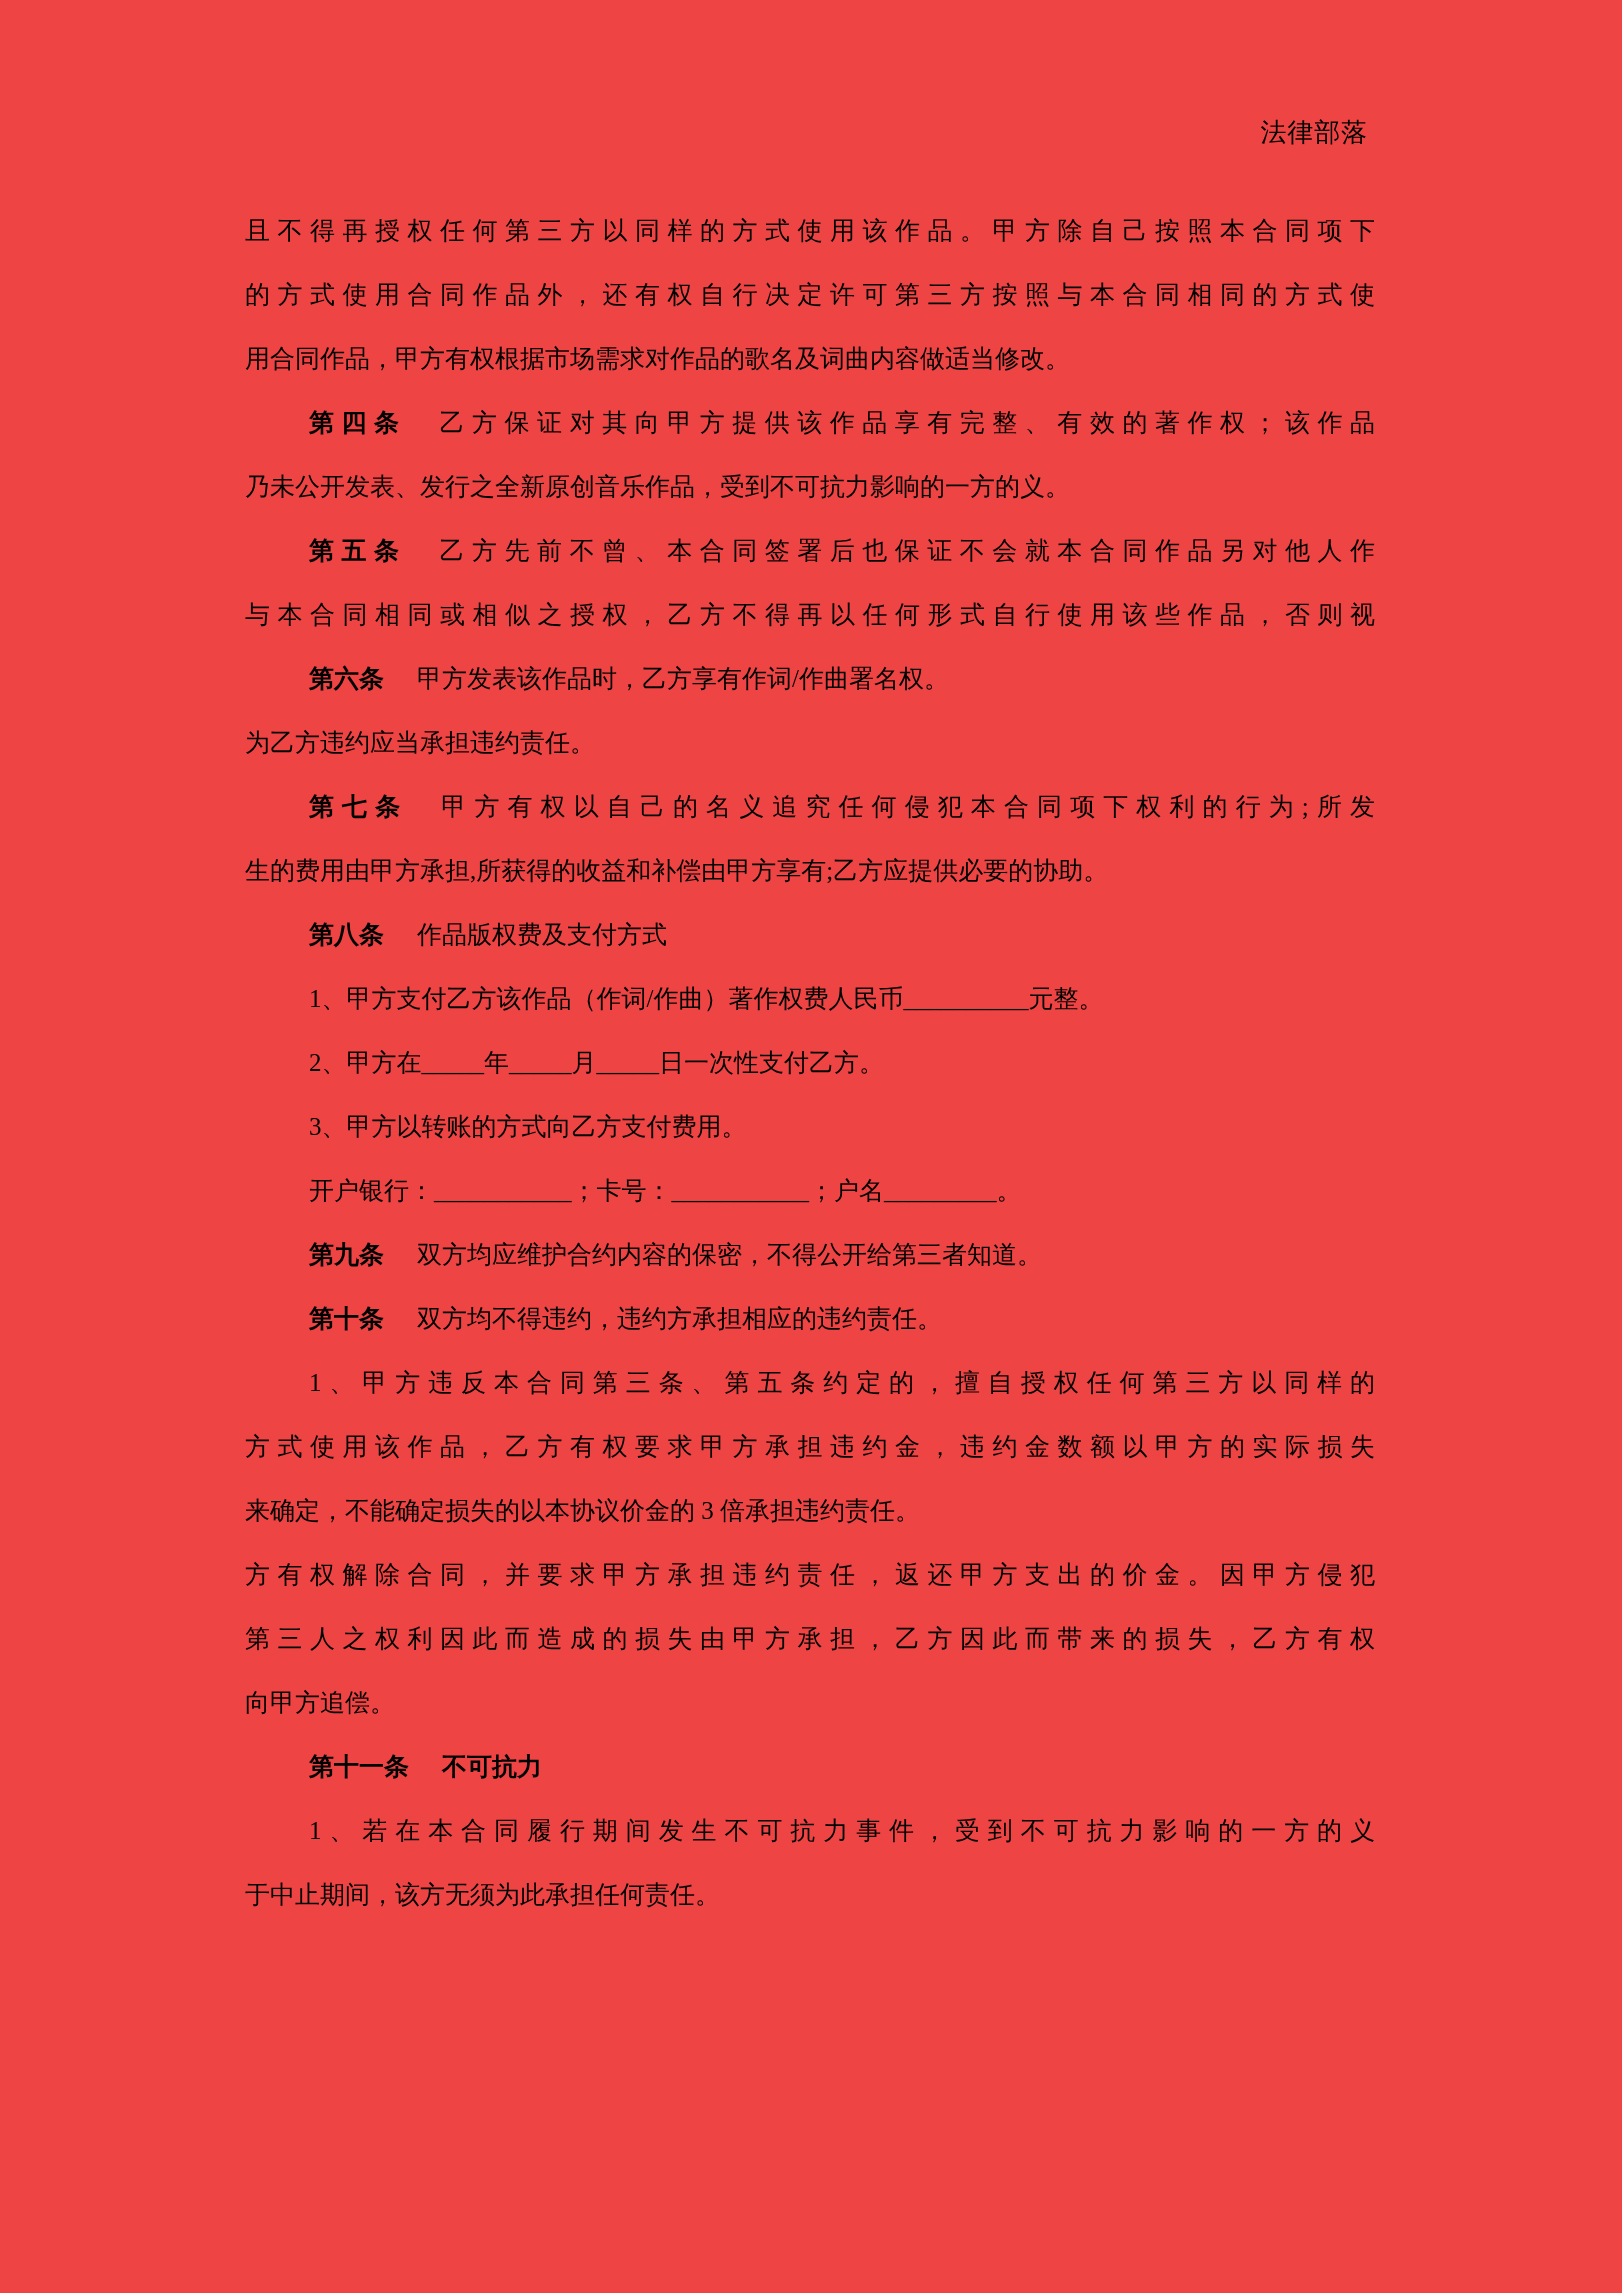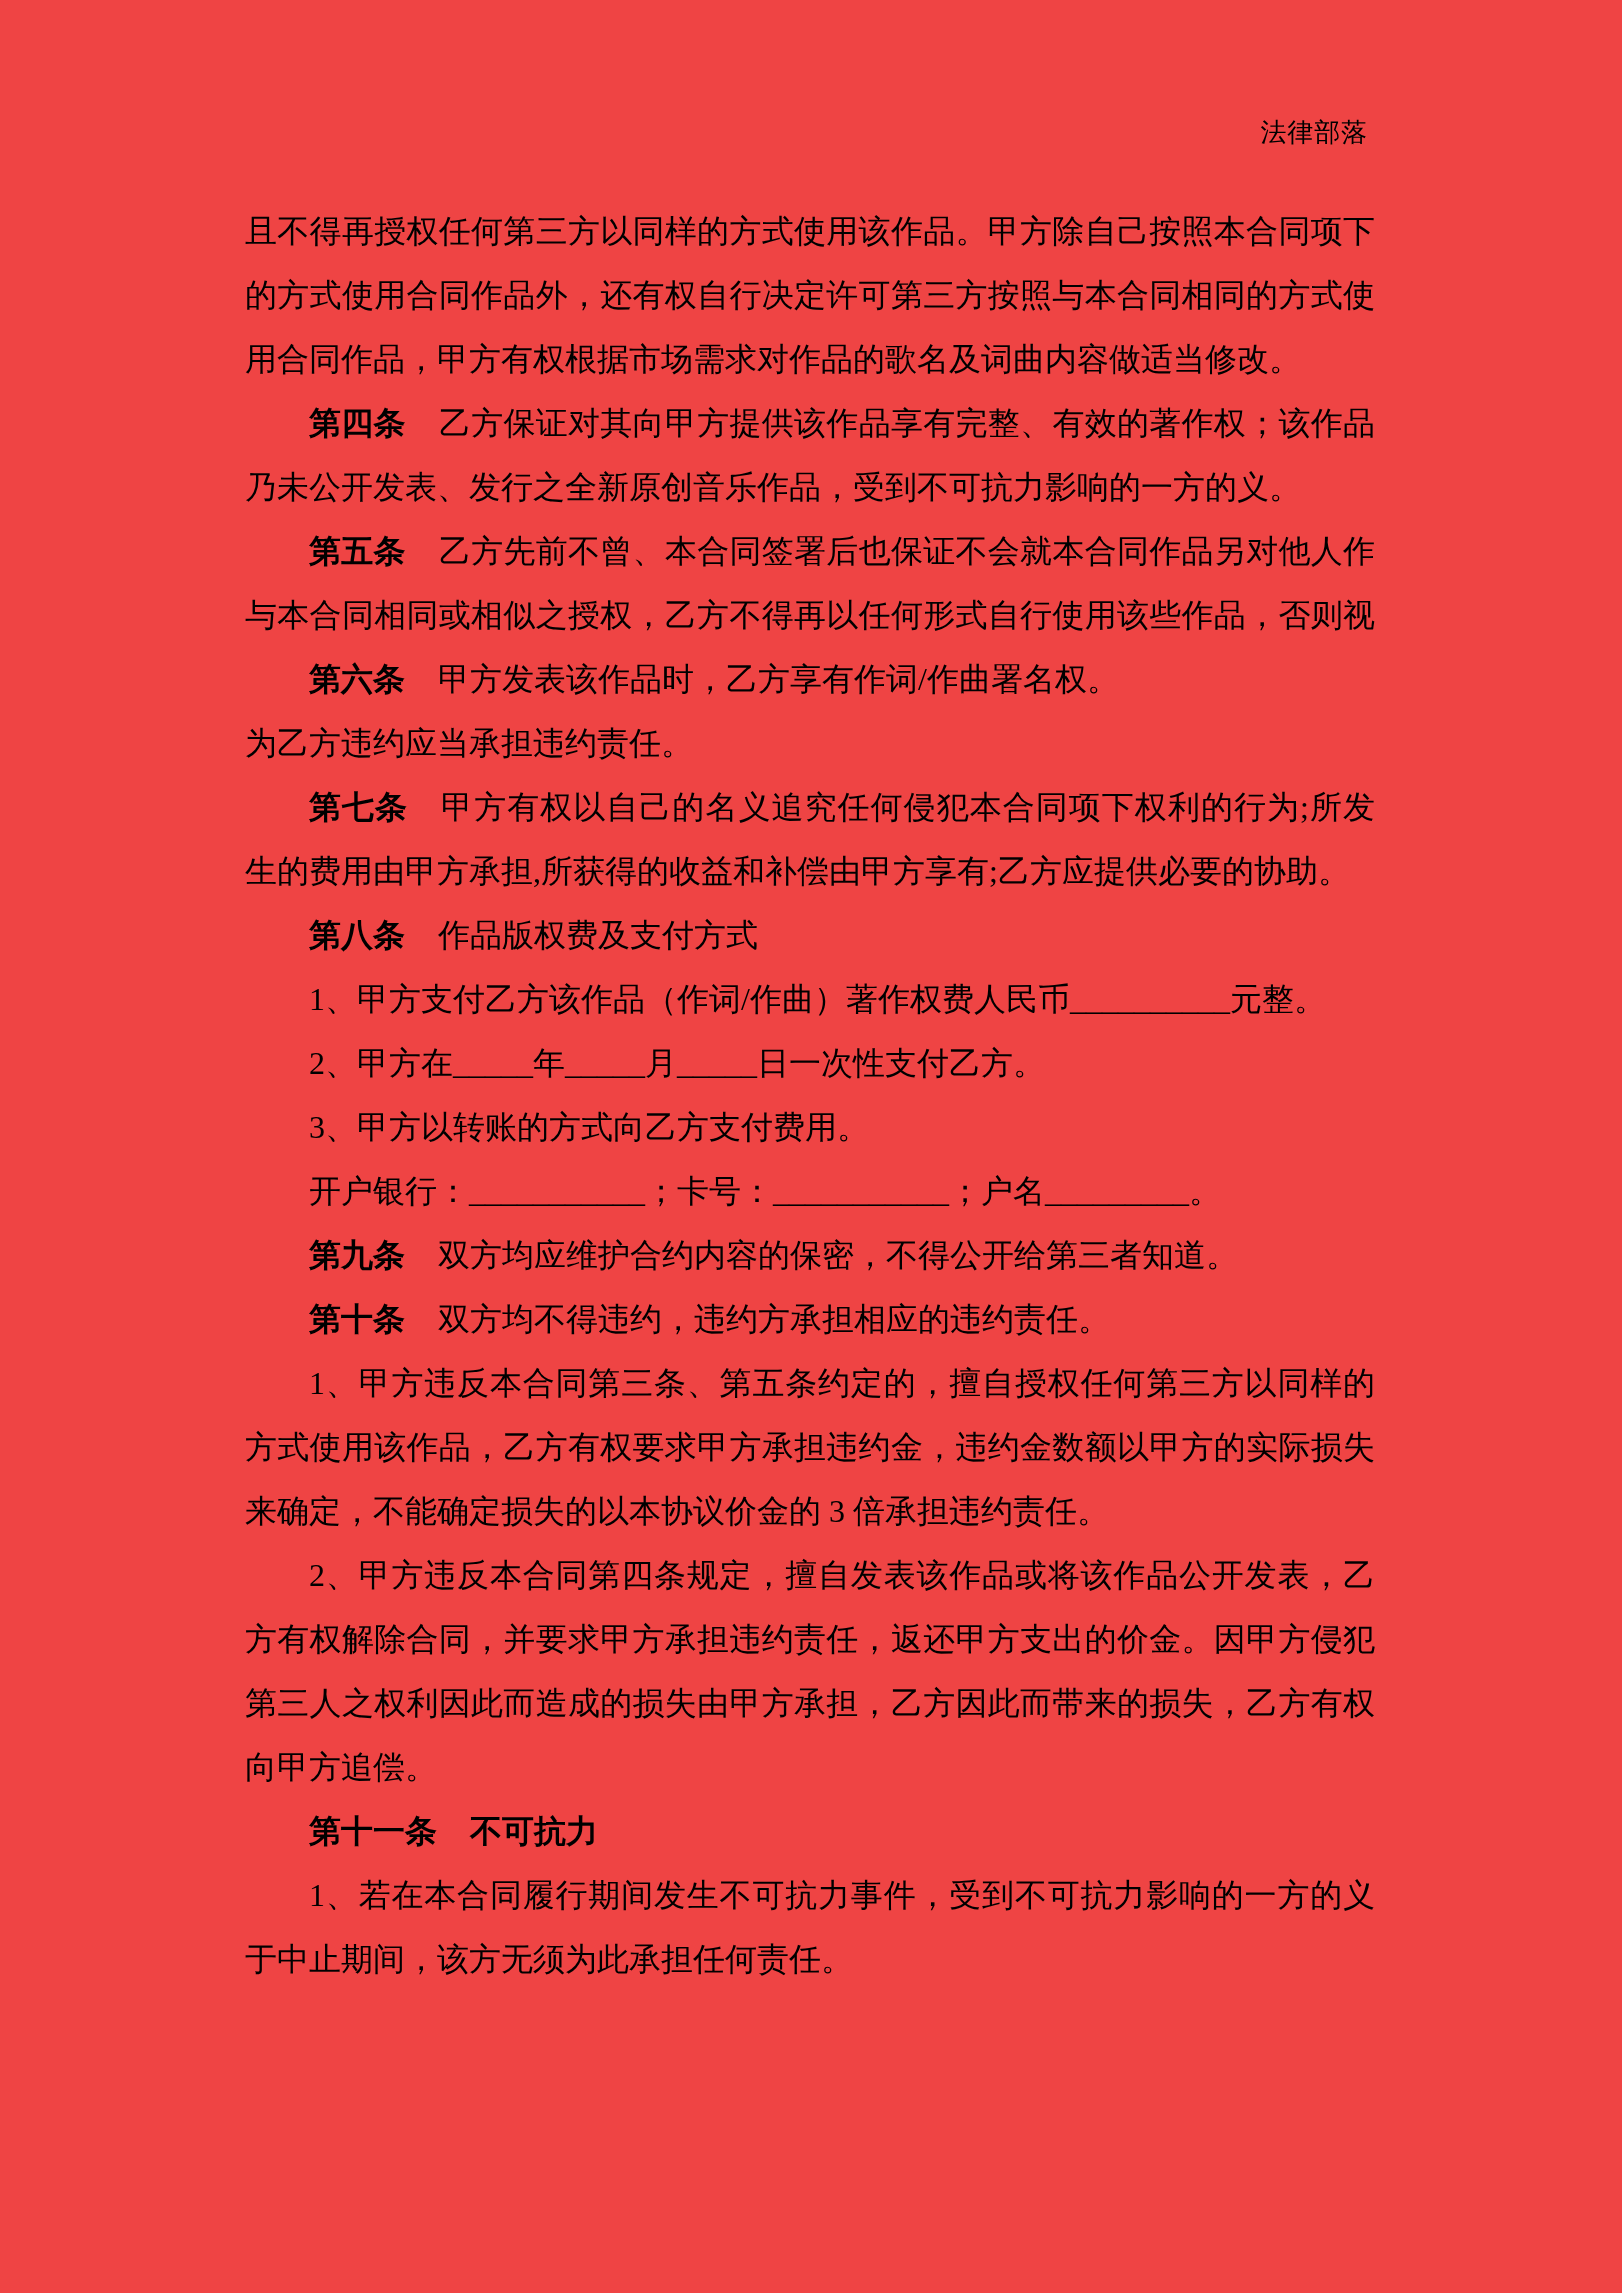--- a/index.html
+++ b/index.html
@@ -26,21 +26,21 @@
     color: #000000;
     font-family: "Liberation Sans", "DejaVu Sans", sans-serif;
   }
   .doc-body {
     position: absolute;
     left: 245px;
     top: 199px;
     width: 1130px;
   }
   .line {
-    font-size: 32px;
+    font-size: 25px;
     line-height: 64px;
     height: 64px;
     white-space: pre-wrap;
     text-align: justify;
     text-align-last: left;
     text-justify: inter-ideograph;
     color: #000000;
   }
   .line.fill {
     text-align-last: justify;
@@ -76,21 +76,20 @@
       <div class="line indent"><span class="lbl">第八条</span><span>作品版权费及支付方式</span></div>
       <div class="line indent"><span>1、甲方支付乙方该作品（作词/作曲）著作权费人民币__________元整。</span></div>
       <div class="line indent"><span>2、甲方在_____年_____月_____日一次性支付乙方。</span></div>
       <div class="line indent"><span>3、甲方以转账的方式向乙方支付费用。</span></div>
       <div class="line indent"><span>开户银行：___________；卡号：___________；户名_________。</span></div>
       <div class="line indent"><span class="lbl">第九条</span><span>双方均应维护合约内容的保密，不得公开给第三者知道。</span></div>
       <div class="line indent"><span class="lbl">第十条</span><span>双方均不得违约，违约方承担相应的违约责任。</span></div>
       <div class="line indent fill"><span>1、甲方违反本合同第三条、第五条约定的，擅自授权任何第三方以同样的</span></div>
       <div class="line fill"><span>方式使用该作品，乙方有权要求甲方承担违约金，违约金数额以甲方的实际损失</span></div>
       <div class="line"><span>来确定，不能确定损失的以本协议价金的 3 倍承担违约责任。</span></div>
-      <div class="line indent fill"><span>2、甲方违反本合同第四条规定，擅自发表该作品或将该作品公开发表，乙</span></div>
       <div class="line fill"><span>方有权解除合同，并要求甲方承担违约责任，返还甲方支出的价金。因甲方侵犯</span></div>
       <div class="line fill"><span>第三人之权利因此而造成的损失由甲方承担，乙方因此而带来的损失，乙方有权</span></div>
       <div class="line"><span>向甲方追偿。</span></div>
       <div class="line indent"><span class="lbl">第十一条</span><span class="tb">不可抗力</span></div>
       <div class="line indent fill"><span>1、若在本合同履行期间发生不可抗力事件，受到不可抗力影响的一方的义</span></div>
       <div class="line"><span>于中止期间，该方无须为此承担任何责任。</span></div>
     </div>
 </div>
 
 

